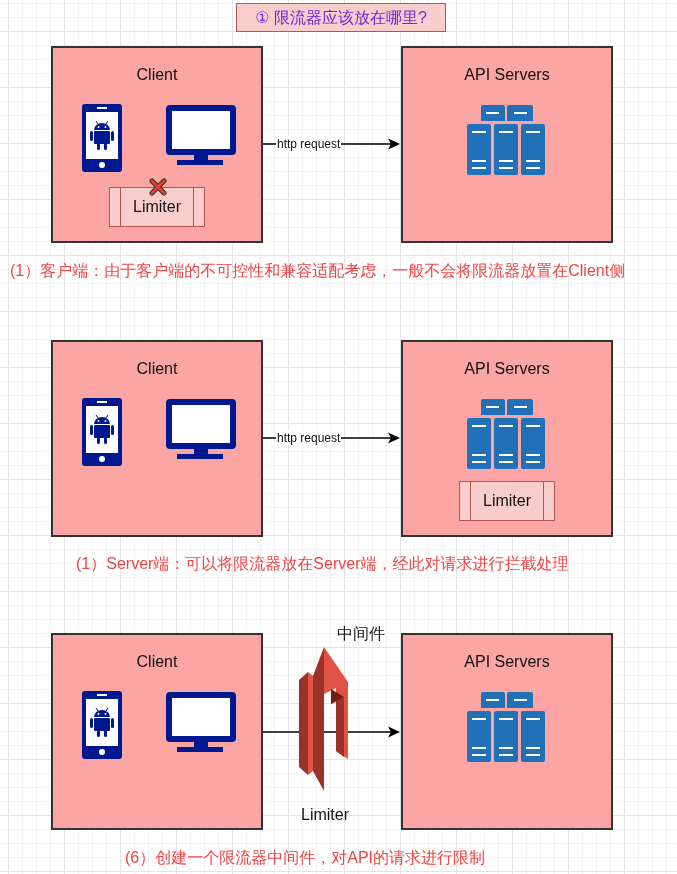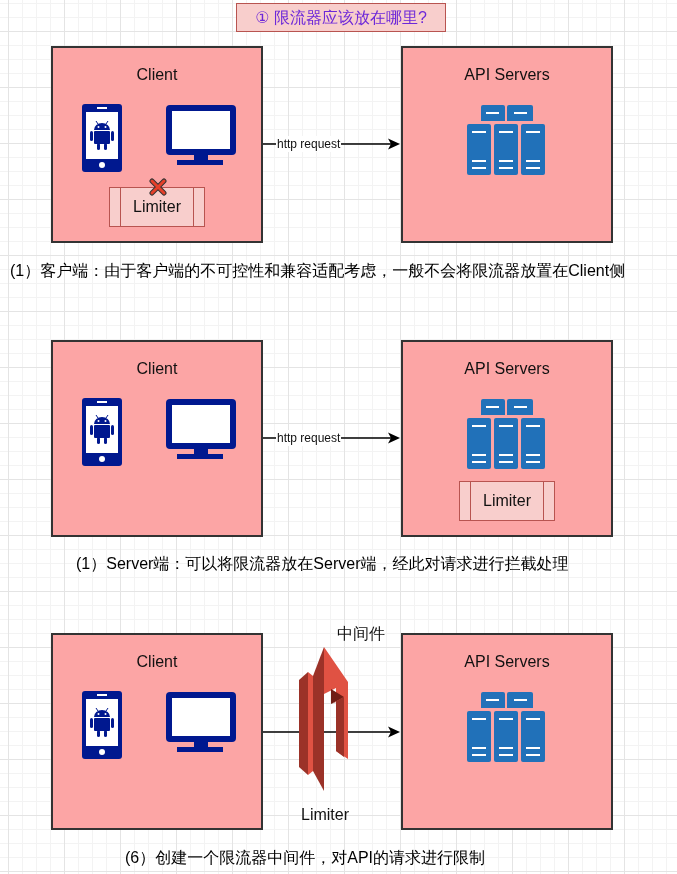--- a/index.html
+++ b/index.html
@@ -29,21 +29,21 @@
   .box-label { width:100%; text-align:center; font-size:16px; position:absolute; top:18px; left:0; color:#111; }
   .limiter {
     width:96px; height:40px; background:#f8cecc; border:1px solid #b85450;
     box-sizing:border-box; font-size:16px; line-height:38px; text-align:center; color:#111;
   }
   .limiter::before, .limiter::after {
     content:""; position:absolute; top:0; bottom:0; width:1px; background:#b85450;
   }
   .limiter::before { left:10px; }
   .limiter::after { right:10px; }
-  .caption { font-size:16px; white-space:nowrap; color:#000000; }
+  .caption { font-size:16px; white-space:nowrap; color:#ef4444; }
   .edge-label { font-size:12px; background:#fff; padding:0 1px; line-height:16px; color:#111; }
   svg { display:block; }
 </style>
 </head>
 <body>
 
 <div class="abs title-box">① 限流器应该放在哪里?</div>
 
 <div>
 

